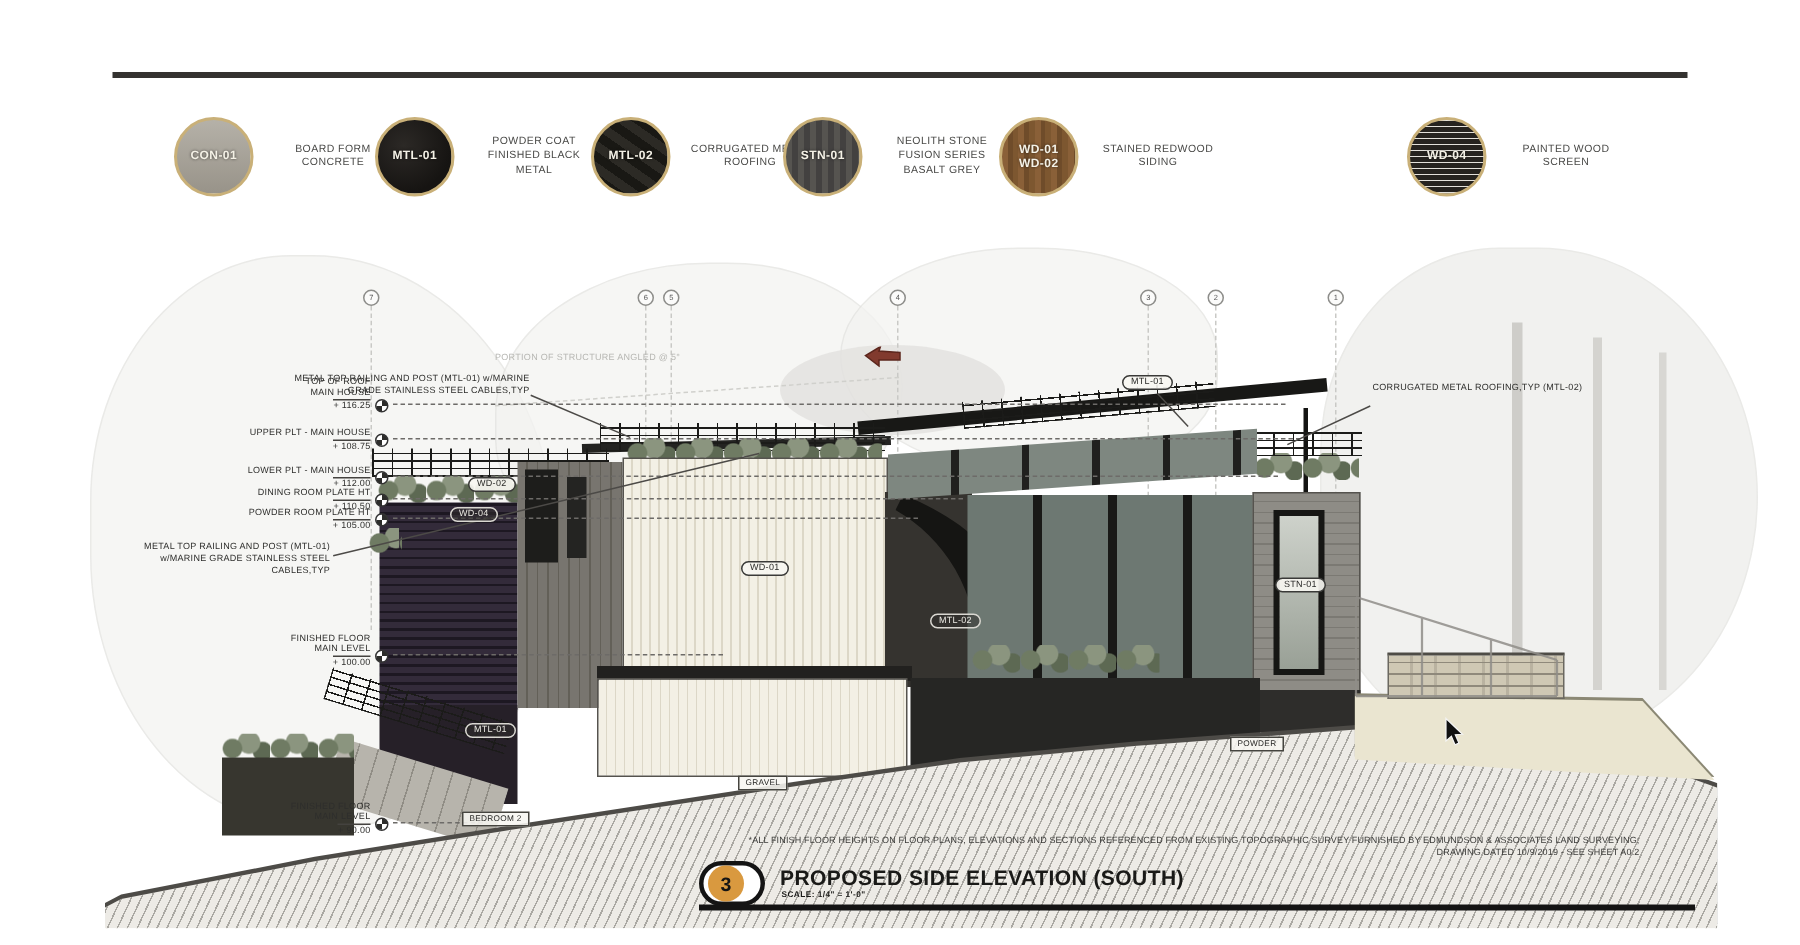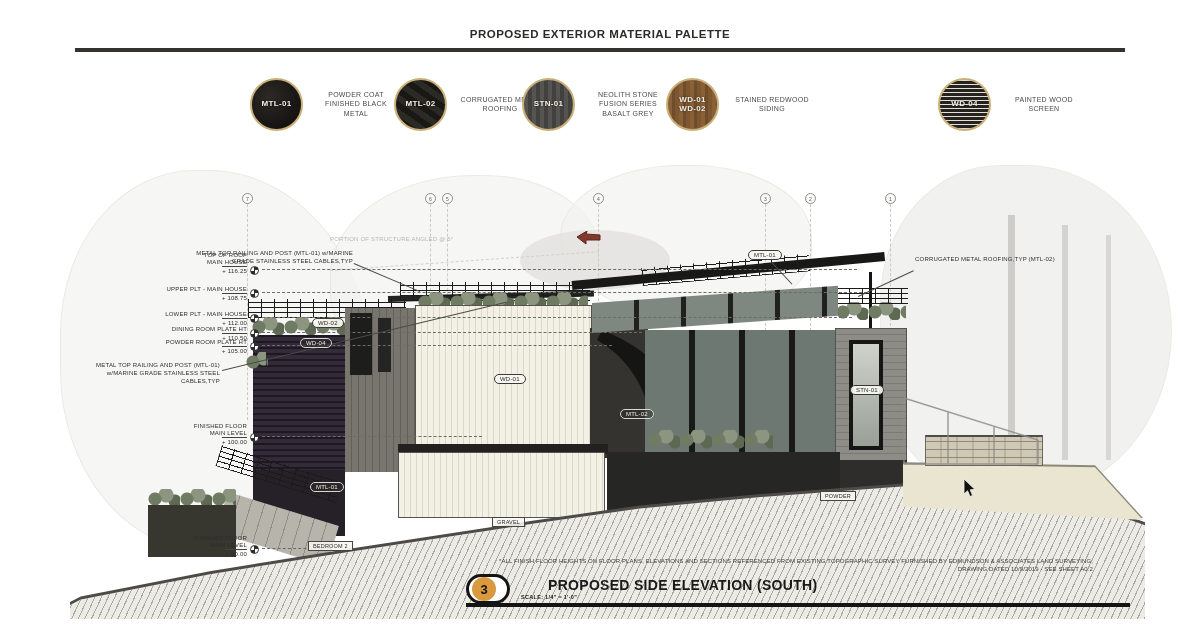--- a/index.html
+++ b/index.html
@@ -60,23 +60,29 @@
              font-size:13px;font-weight:bold;color:#141414;}
   .tb-title{font-size:14px;font-weight:bold;letter-spacing:.3px;color:#191917;}
   .tb-scale{font-size:5.5px;font-weight:bold;letter-spacing:.3px;color:#191917;}
   .tb-rule{height:4px;background:#141414;}
 </style>
 </head>
 <body>
 
 <div class="canvas">
 
-  <div class="abs hdr-title">PROPOSED EXTERIOR MATERIAL PALETTE</div>
   <div class="abs hdr-rule"></div>
 
+  <div class="abs mat" style="left:116px">
+    <div class="swatch m-con">
+      <span>CON-01</span>
+      <span></span>
+      </div>
+    <div class="mat-label">BOARD FORM CONCRETE</div>
+  </div>
   <div class="abs mat" style="left:250px">
     <div class="swatch m-mtl1">
       <span>MTL-01</span>
       <span></span>
       </div>
     <div class="mat-label">POWDER COAT FINISHED BLACK METAL</div>
   </div>
   <div class="abs mat" style="left:394px">
     <div class="swatch m-mtl2">
       <span>MTL-02</span>
@@ -259,21 +265,21 @@
     <path d="M24,4 L10,3 L11,0 L1,6 L10,13 L10,9 L24,9 Z" fill="#813a2e" stroke="#5c261d" stroke-width="1"></path>
   </svg>
 
   <div class="abs notes">
     <span style="display:block">*ALL FINISH FLOOR HEIGHTS ON FLOOR PLANS, ELEVATIONS AND SECTIONS REFERENCED FROM EXISTING TOPOGRAPHIC SURVEY FURNISHED BY EDMUNDSON &amp; ASSOCIATES LAND SURVEYING;</span>
     <span style="display:block">DRAWING DATED 10/9/2019 - SEE SHEET A0.2</span>
   </div>
 
   <div class="abs tb-cap" style="left:466px;top:574px;width:44px;height:30px;box-sizing:border-box;"></div>
   <div class="abs tb-circle" style="left:472px;top:577px;background:#d9993f;">3</div>
-  <div class="abs tb-title" style="left:548px;top:577px;text-align:right;">PROPOSED SIDE ELEVATION (SOUTH)</div>
+  <div class="abs tb-title" style="left:520px;top:577px;text-align:right;">PROPOSED SIDE ELEVATION (SOUTH)</div>
   <div class="abs tb-scale" style="left:521px;top:594px;">SCALE: 1/4" = 1'-0"</div>
   <div class="abs tb-rule" style="left:466px;top:603px;width:664px;"></div>
 
   <svg class="abs" style="left:963px;top:478px;" width="14" height="20">
     <path d="M1,1 L1,16 L4.6,12.8 L7,18.5 L9.6,17.4 L7.2,11.8 L12,11.5 Z" fill="#111" stroke="#f5f5f5" stroke-width="0.8"></path>
   </svg>
 
 </div>
 
 </body></html>

